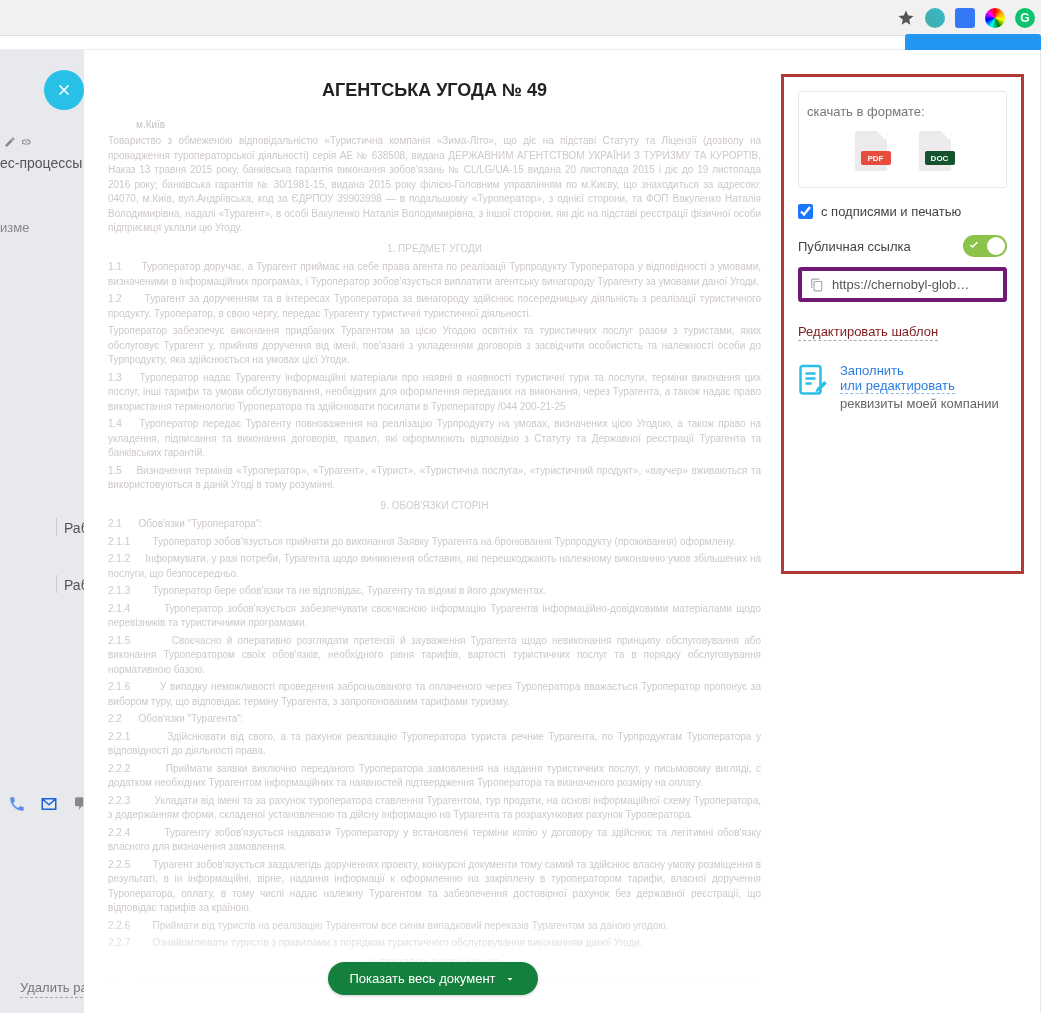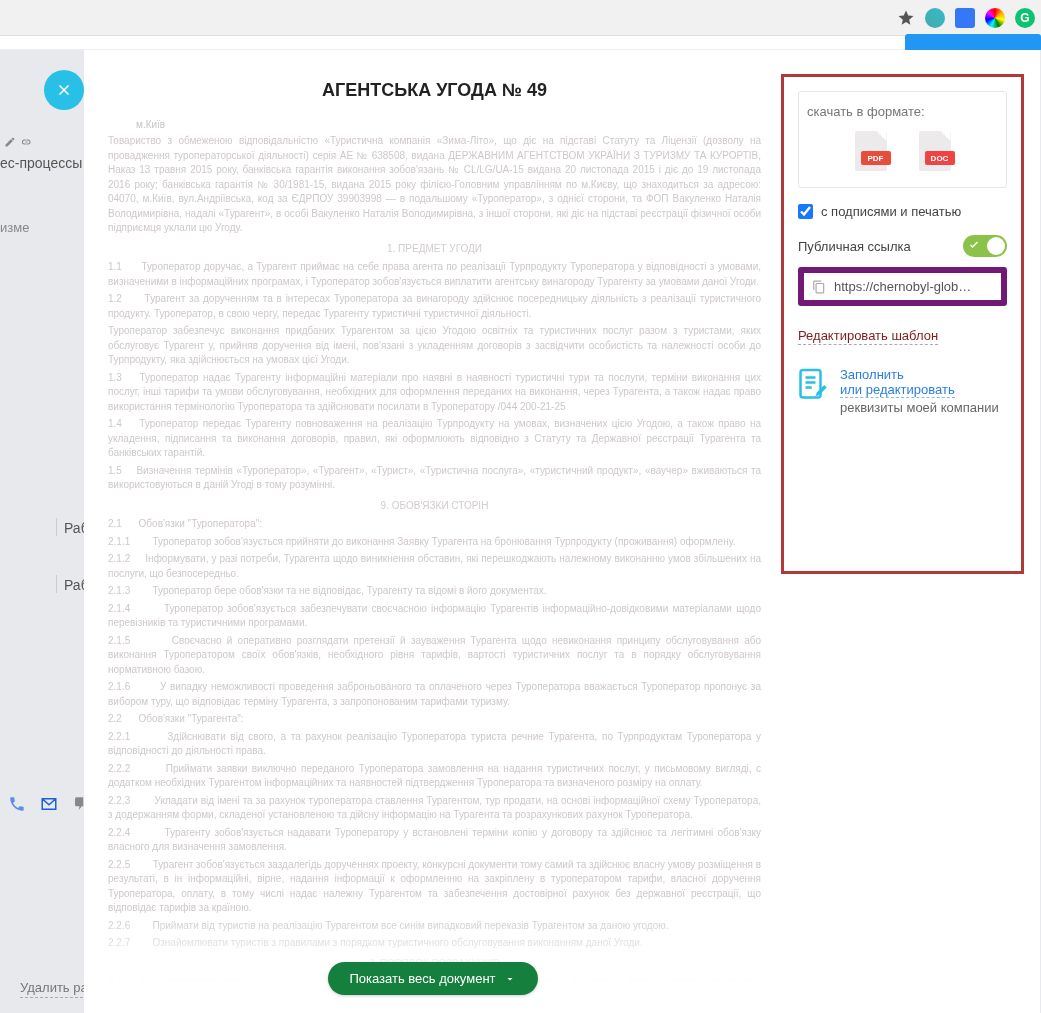--- a/index.html
+++ b/index.html
@@ -146,39 +146,39 @@
     content:""; position:absolute; right:0; top:0; width:10px; height:10px;
     background:#fff; clip-path: polygon(0 0,100% 100%,100% 0);
   }
   .file-ico .tag {
     position:absolute; left:6px; bottom:6px; right:-4px;
     height:14px; color:#fff; font-size:8px; font-weight:bold;
     display:flex; align-items:center; justify-content:center;
     border-radius:2px;
   }
   .tag.pdf { background:#e74c3c; }
-  .tag.doc { background:#ef4444; }
+  .tag.doc { background:#14532d; }
 
   .chk-row { display:flex; align-items:center; gap:8px; font-size:13px; color:#444; margin:4px 0 16px; }
   .chk-row input { width:15px; height:15px; accent-color:#1976ff; }
 
   .pub-row { display:flex; align-items:center; justify-content:space-between; font-size:13px; color:#444; margin-bottom:10px; }
   .toggle {
     width:44px; height:22px; border-radius:11px; background:#8bc34a;
     position:relative;
   }
   .toggle::after{
     content:""; position:absolute; right:2px; top:2px; width:18px; height:18px;
     background:#fff; border-radius:50%;
   }
   .toggle .chk { position:absolute; left:5px; top:4px; width:12px; height:12px; color:#fff; }
 
   .link-field {
     display:flex; align-items:center;
-    border:6px solid #701a75; border-radius:3px;
+    border:4px solid #701a75; border-radius:3px;
     padding:6px 8px; font-size:13px; color:#555;
     gap:8px; margin-bottom:20px;
     white-space:nowrap; overflow:hidden;
   }
   .copy-ic { width:14px; height:14px; color:#aaa; flex-shrink:0; }
 
   .dashed-link {
     font-size:13px; color:#7f1d1d;
     border-bottom:1px dashed #aaa;
     display:inline-block;

